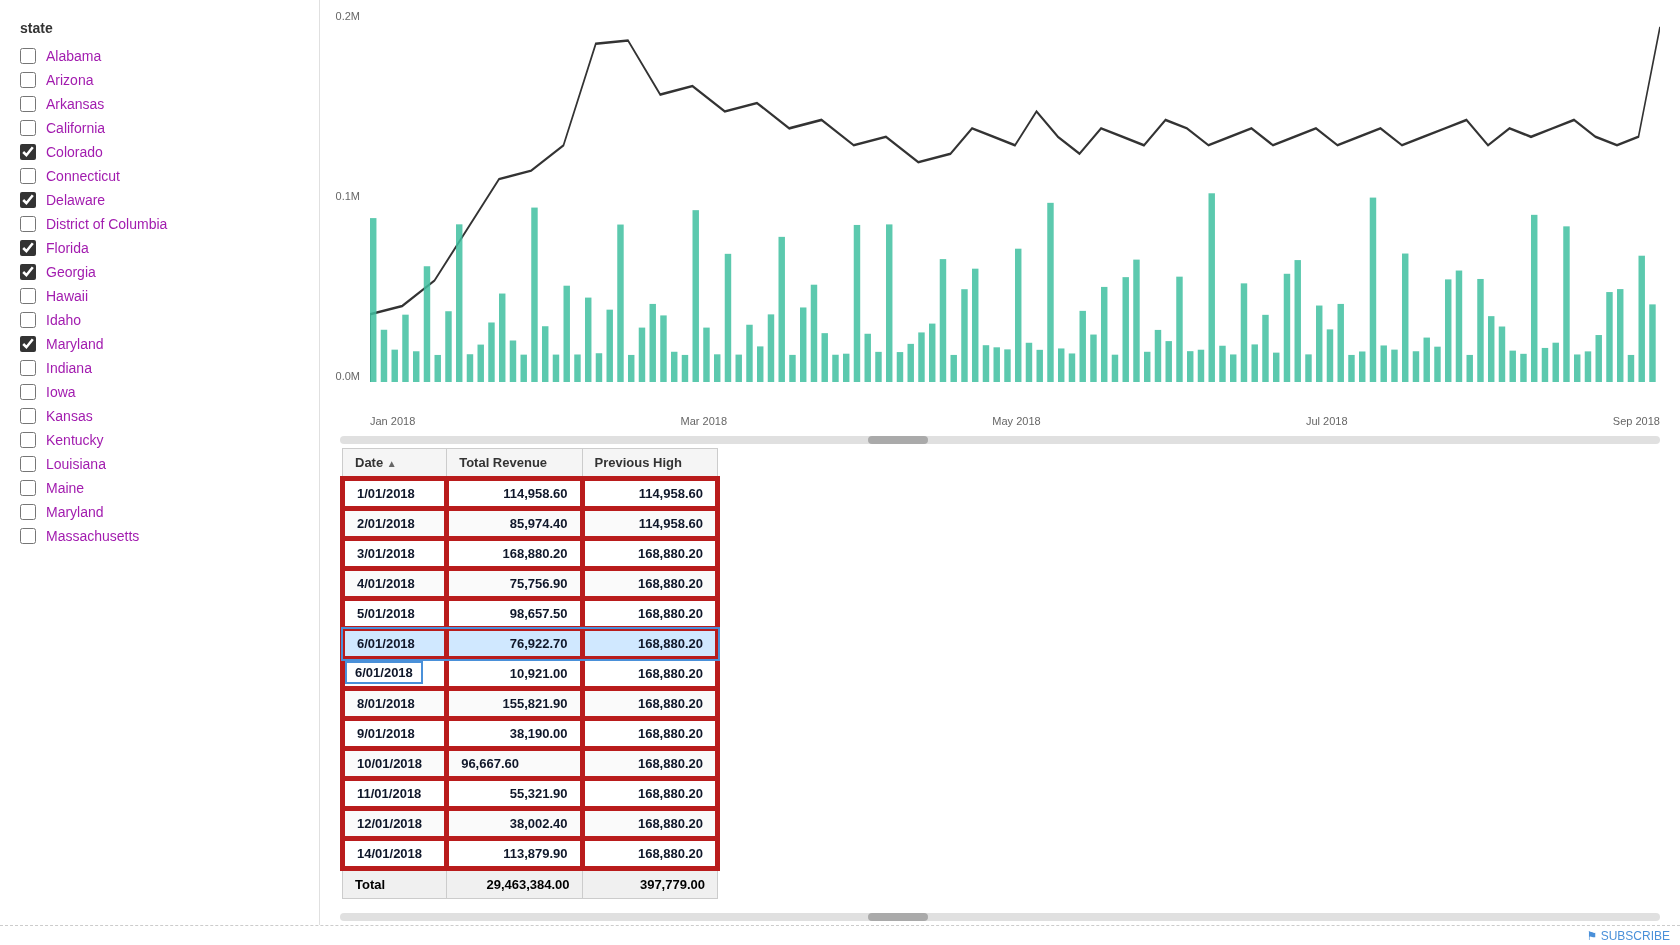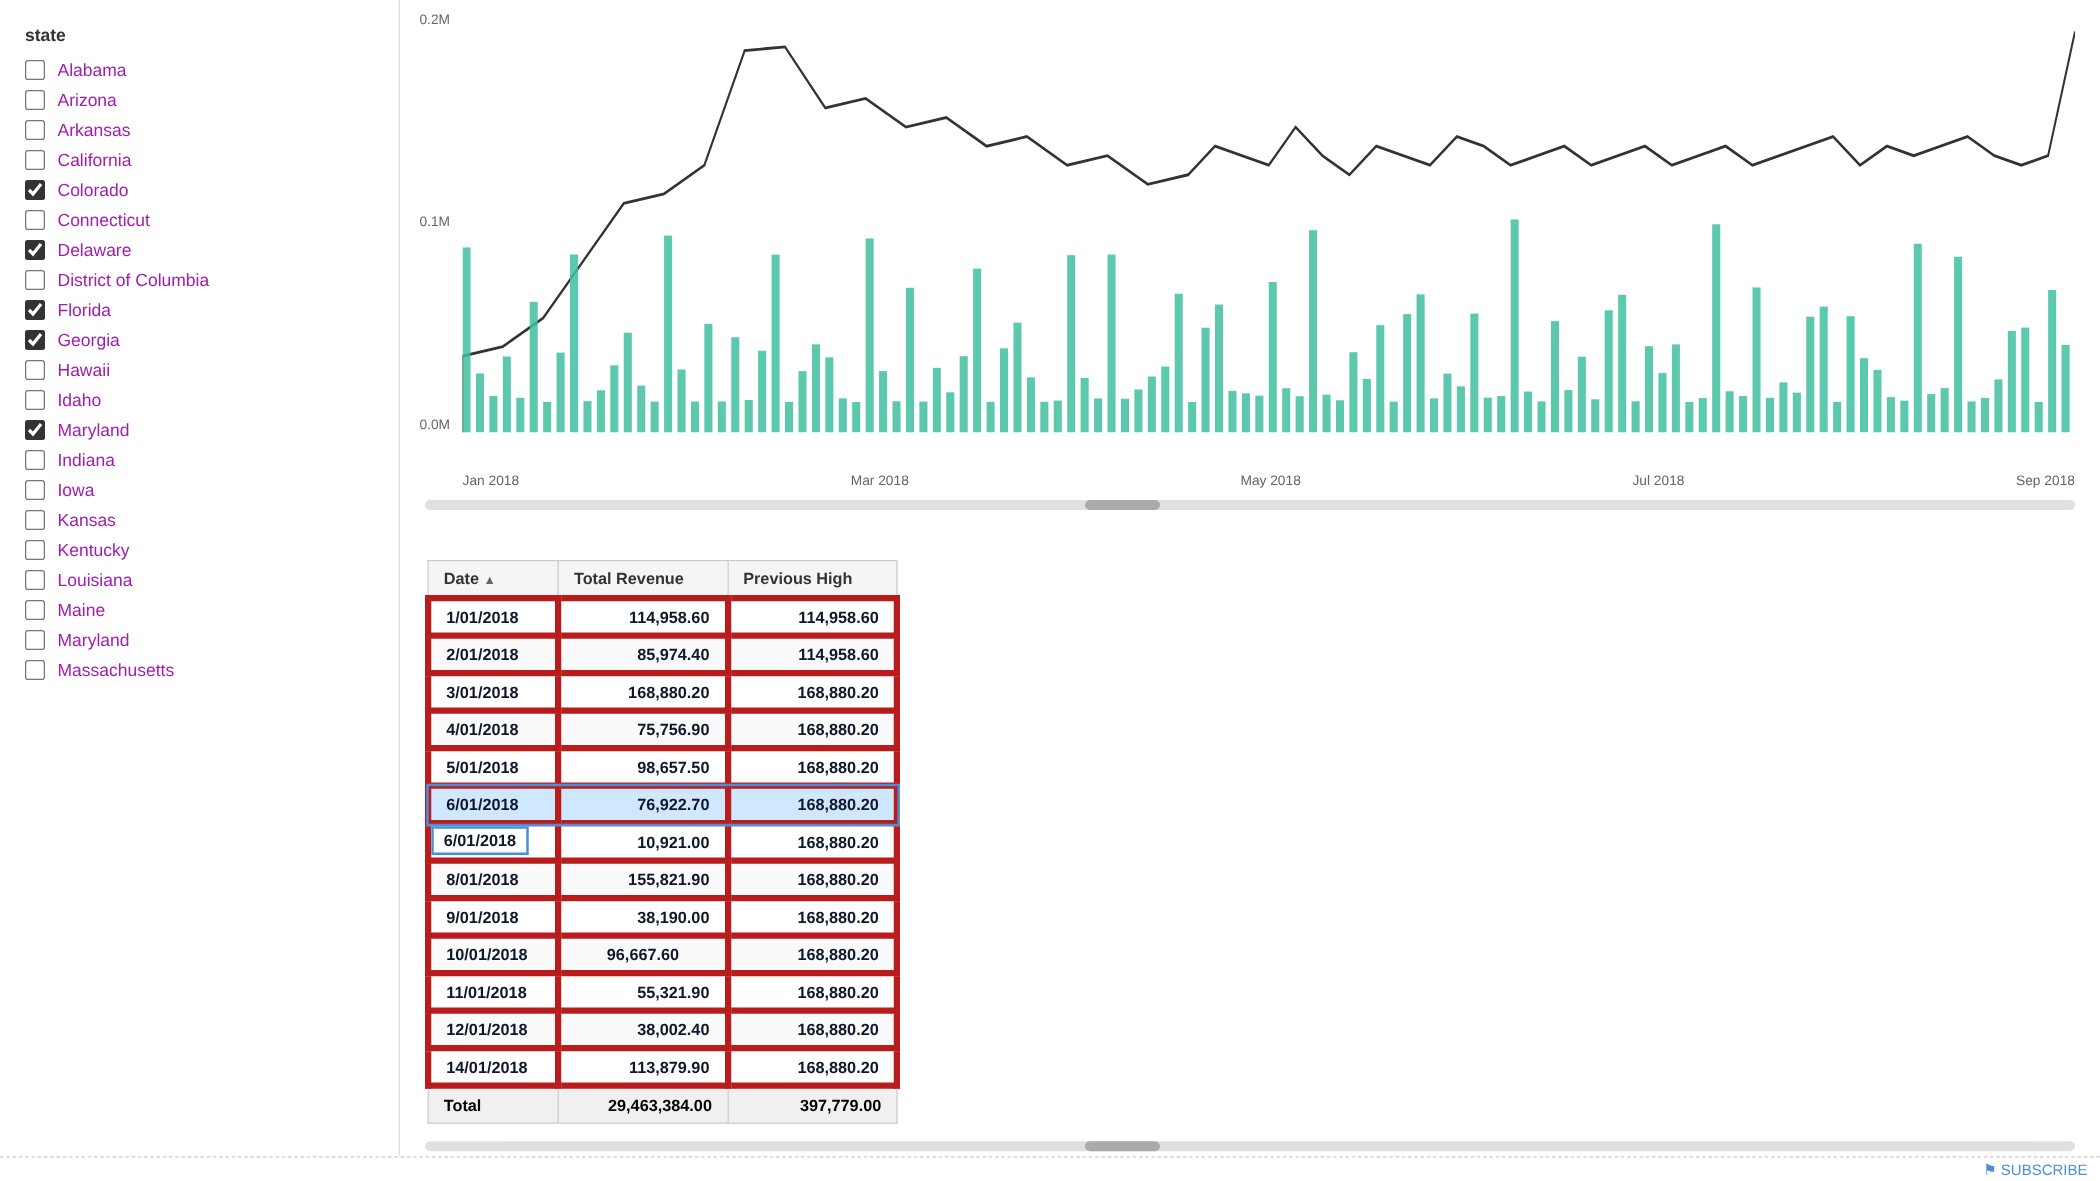--- a/index.html
+++ b/index.html
@@ -92,21 +92,20 @@
       display: flex;
       justify-content: space-between;
       font-size: 11px;
       color: #666;
     }
     
     .table-section {
       padding: 0 20px 10px 20px;
       overflow-y: auto;
       max-height: 500px;
-      margin-top: 36px;
     }
     .data-table {
       border-collapse: collapse;
       width: auto;
       min-width: 380px;
       border: 1px solid #ccc;
       font-size: 13px;
     }
     .data-table thead th {
       background: #f5f5f5;
@@ -490,21 +489,21 @@
               <td class="col-revenue" style="text-align: right;">155,821.90</td>
               <td class="col-prev" style="text-align: right;">168,880.20</td>
             </tr>
             <tr>
               <td class="col-date cell-tooltip">9/01/2018</td>
               <td class="col-revenue" style="text-align: right;">38,190.00</td>
               <td class="col-prev" style="text-align: right;">168,880.20</td>
             </tr>
             <tr>
               <td class="col-date cell-tooltip">10/01/2018</td>
-              <td class="col-revenue" style="text-align: center;">96,667.60</td>
+              <td class="col-revenue" style="text-align: left;">96,667.60</td>
               <td class="col-prev" style="text-align: right;">168,880.20</td>
             </tr>
             <tr>
               <td class="col-date cell-tooltip">11/01/2018</td>
               <td class="col-revenue" style="text-align: right;">55,321.90</td>
               <td class="col-prev" style="text-align: right;">168,880.20</td>
             </tr>
             <tr>
               <td class="col-date cell-tooltip">12/01/2018</td>
               <td class="col-revenue" style="text-align: right;">38,002.40</td>

